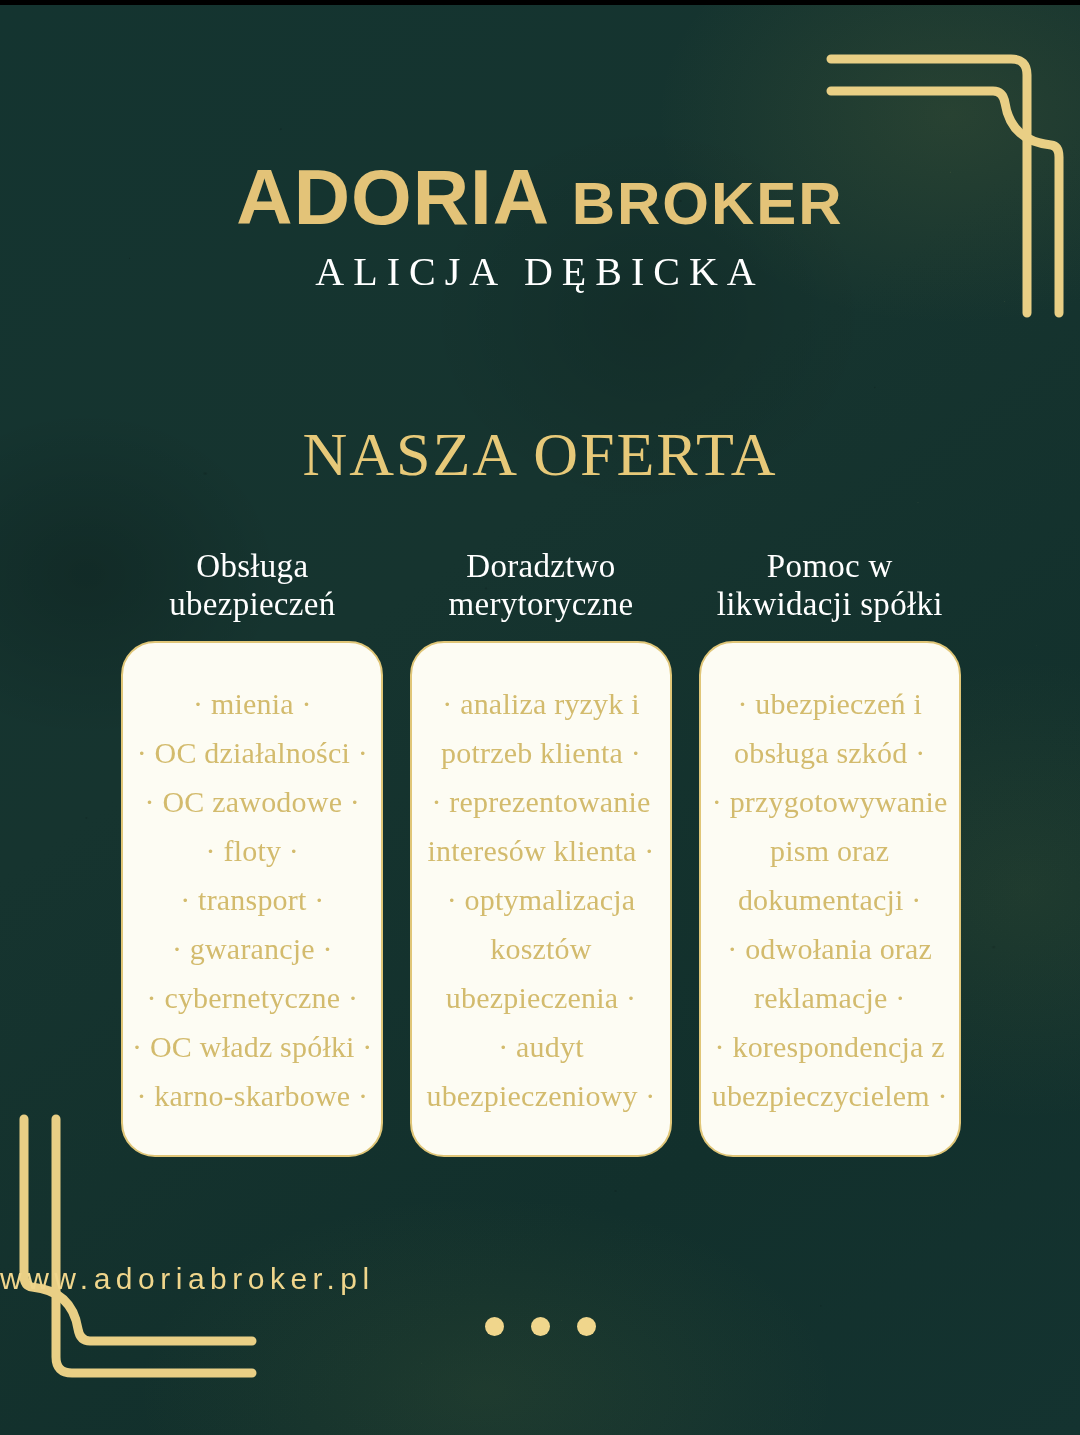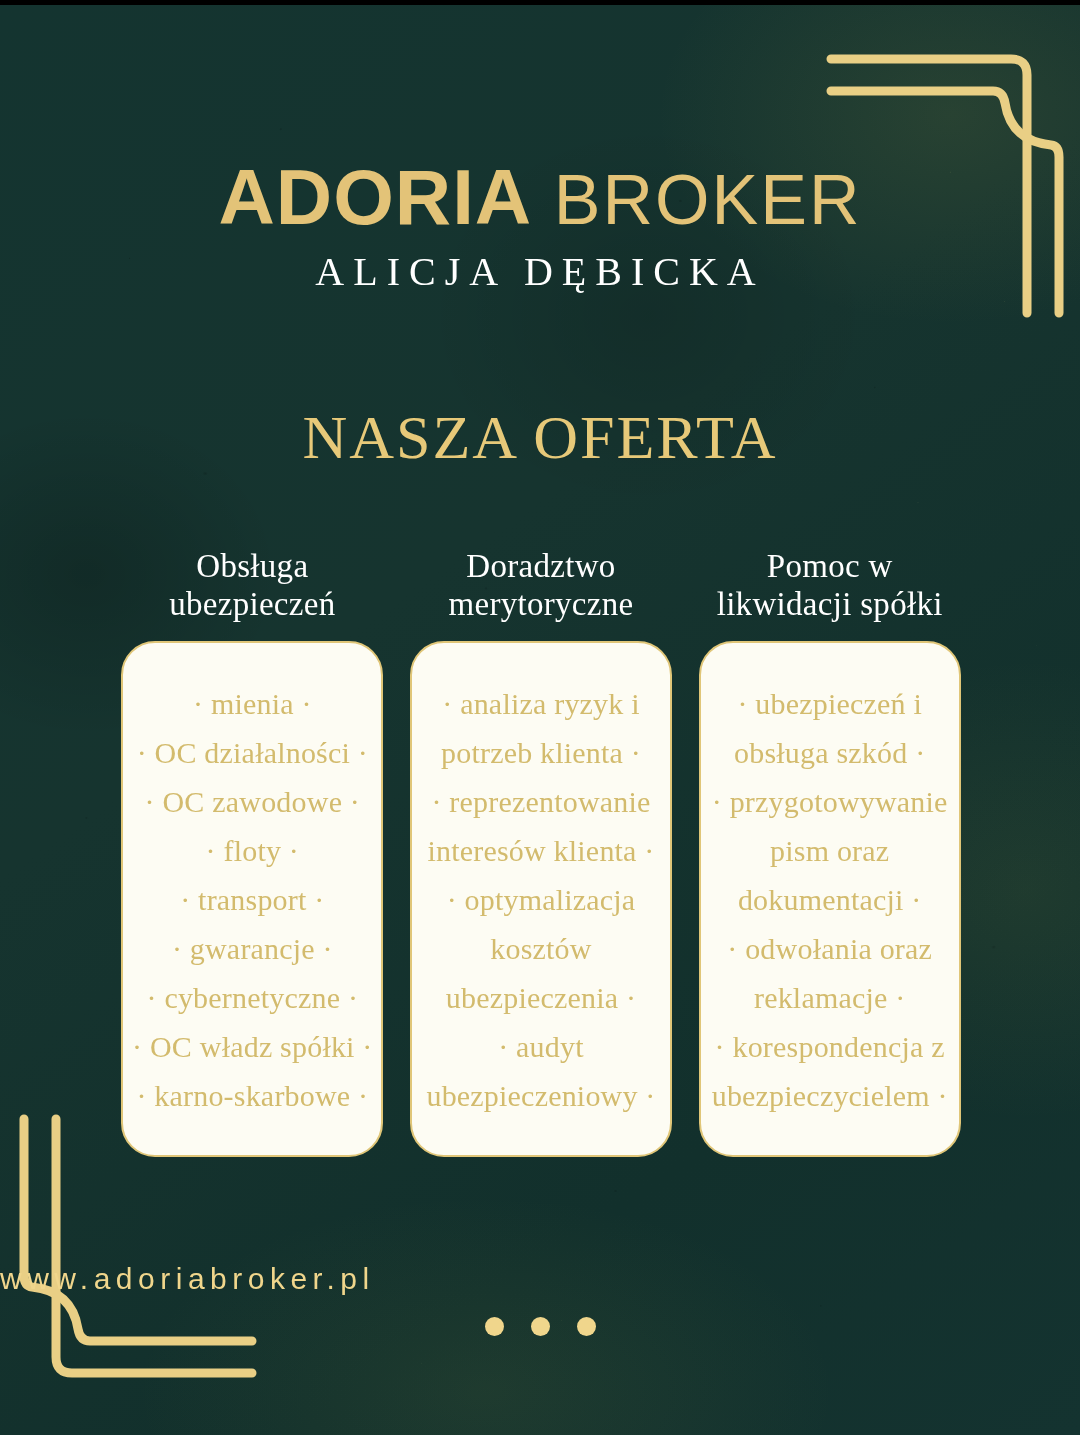--- a/index.html
+++ b/index.html
@@ -67,35 +67,35 @@
     text-align:center;
     white-space:nowrap;
   }
   .brand-strong {
     font-family:"Liberation Sans", sans-serif;
     font-size:78px; font-weight:700;
     color:#e3c378; letter-spacing:1px;
   }
   .brand-light {
     font-family:"Liberation Sans", sans-serif;
-    font-size:70px; font-weight:400;
+    font-size:60px; font-weight:700;
     color:#e3c378; letter-spacing:2px;
   }
   #brand-sub {
     position:absolute; top:248px; left:0; width:1080px;
     text-align:center;
     font-family:"Liberation Serif", serif;
     font-size:40px; font-weight:400;
     color:#ffffff;
     letter-spacing:9px;
   }
 
   
   #headline {
-    position:absolute; top:402px; left:0; width:1080px;
+    position:absolute; top:419px; left:0; width:1080px;
     text-align:center;
     font-family:"Liberation Serif", serif;
     font-size:62px; font-weight:400;
     color:#e7c979;
     letter-spacing:2px;
   }
 
   
   #columns {
     position:absolute;

